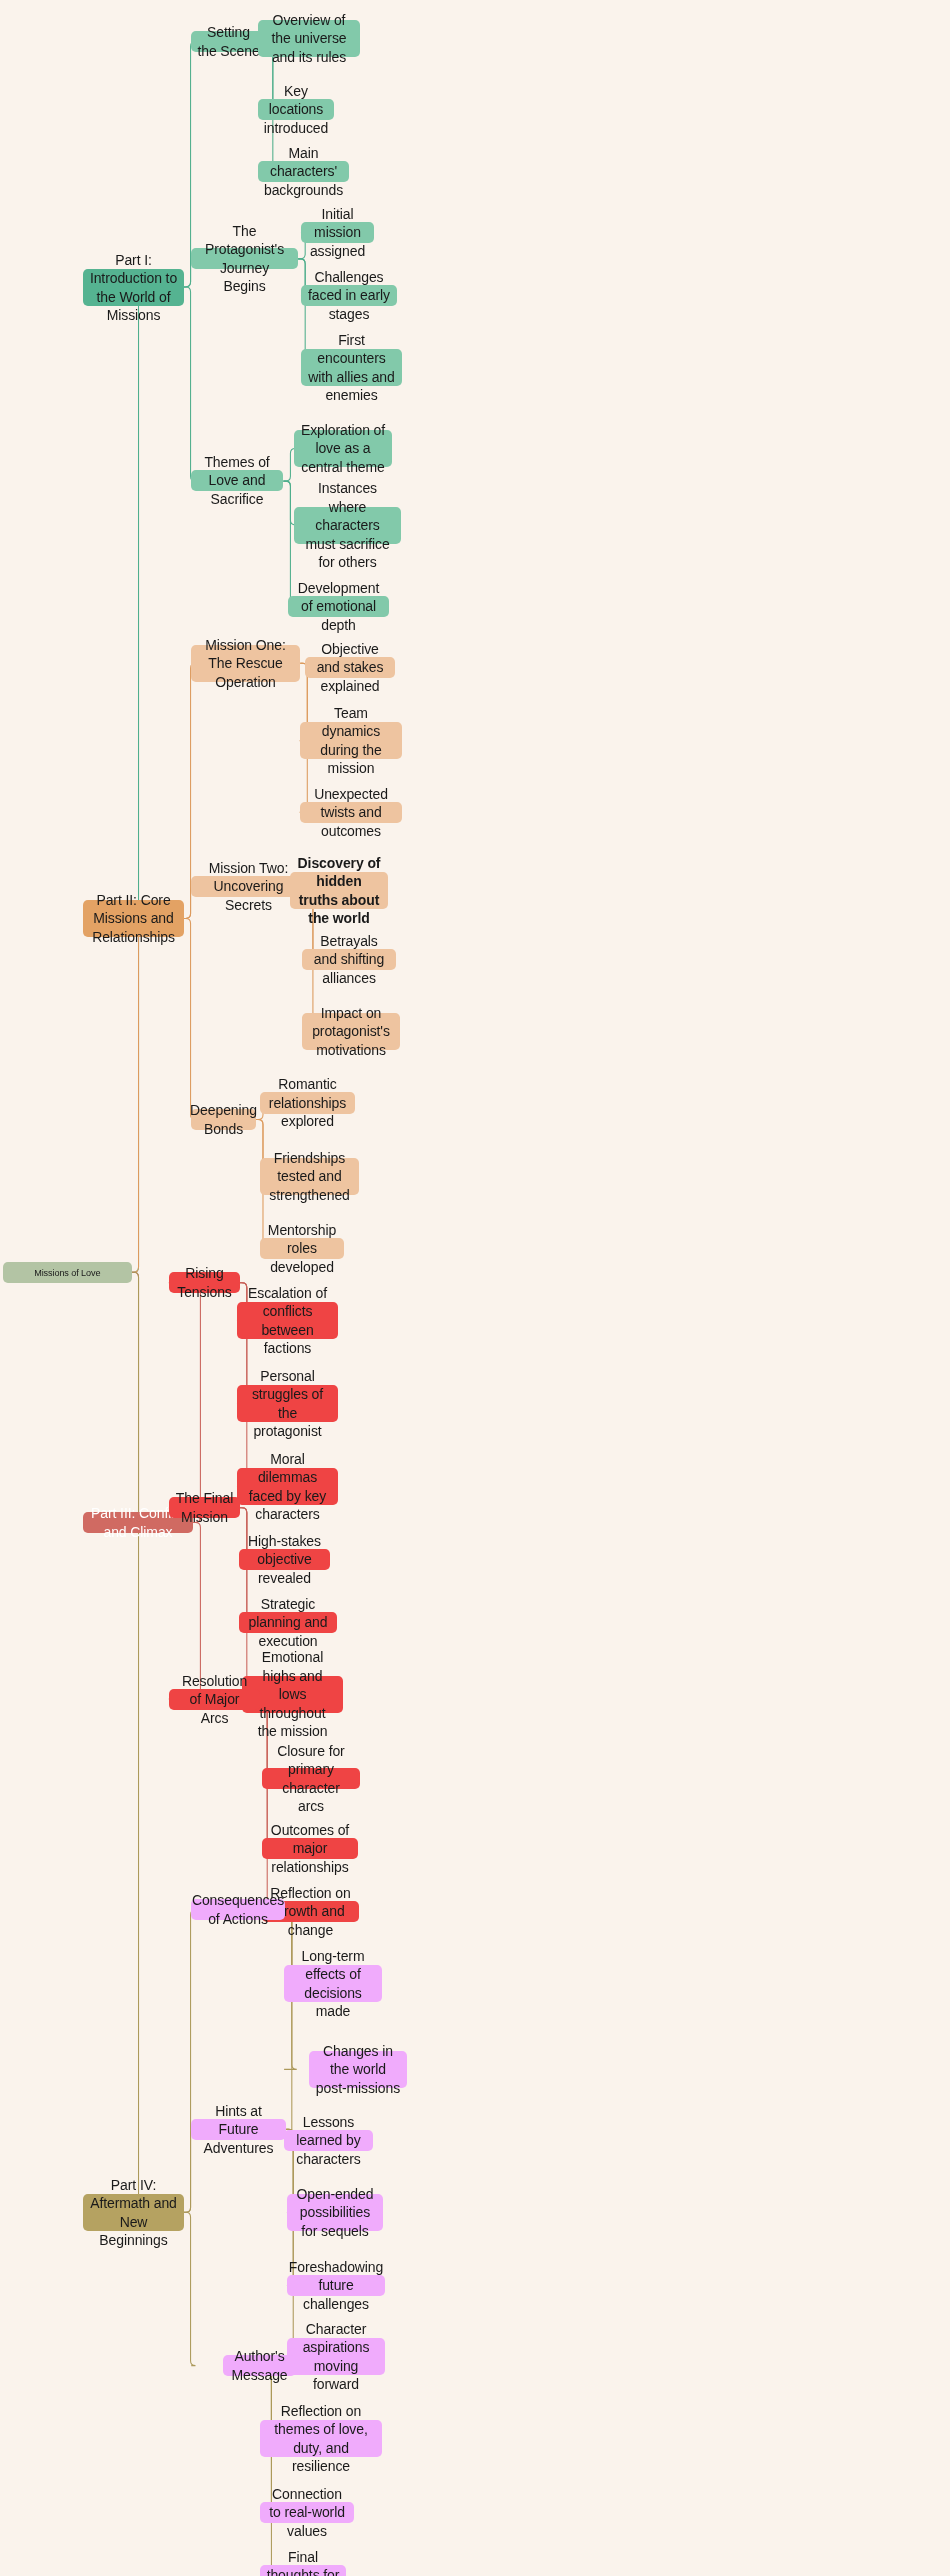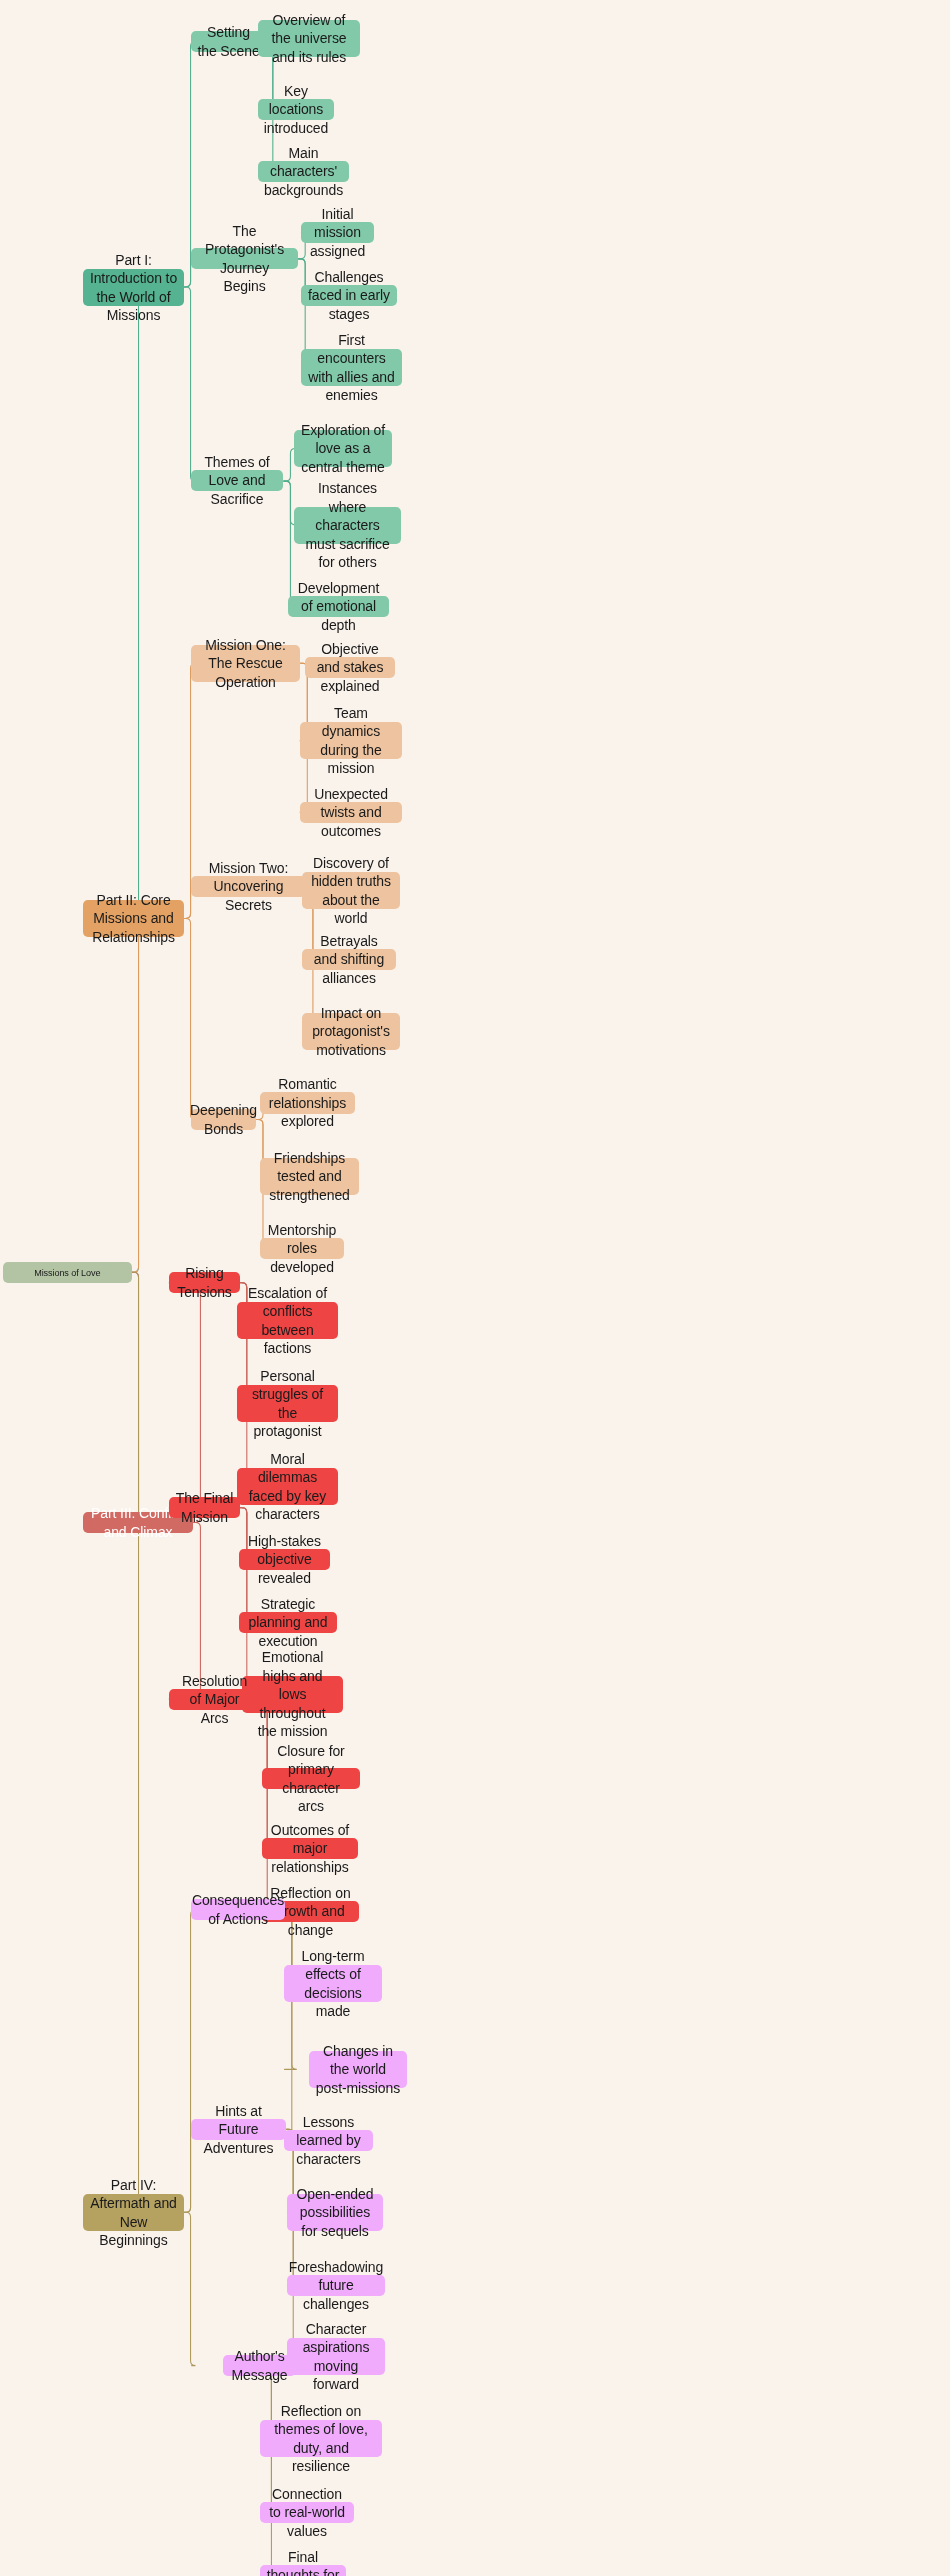--- a/index.html
+++ b/index.html
@@ -162,21 +162,21 @@
     </div>
     <div class="node orange" style="left: 300px; top: 722px; width: 102px; height: 37px;">
       <span>Team dynamics during the mission</span>
     </div>
     <div class="node orange" style="left: 300px; top: 802px; width: 102px; height: 21px;">
       <span>Unexpected twists and outcomes</span>
     </div>
     <div class="node orange" style="left: 191px; top: 876px; width: 115px; height: 21px;">
       <span>Mission Two: Uncovering Secrets</span>
     </div>
-    <div class="node orange" style="left: 302px; top: 872px; width: 98px; height: 37px;">
+    <div class="node orange" style="left: 290px; top: 872px; width: 98px; height: 37px; font-weight: bold;">
       <span>Discovery of hidden truths about the world</span>
     </div>
     <div class="node orange" style="left: 302px; top: 949px; width: 94px; height: 21px;">
       <span>Betrayals and shifting alliances</span>
     </div>
     <div class="node orange" style="left: 302px; top: 1013px; width: 98px; height: 37px;">
       <span>Impact on protagonist's motivations</span>
     </div>
     <div class="node orange" style="left: 191px; top: 1109px; width: 65px; height: 21px;">
       <span>Deepening Bonds</span>

